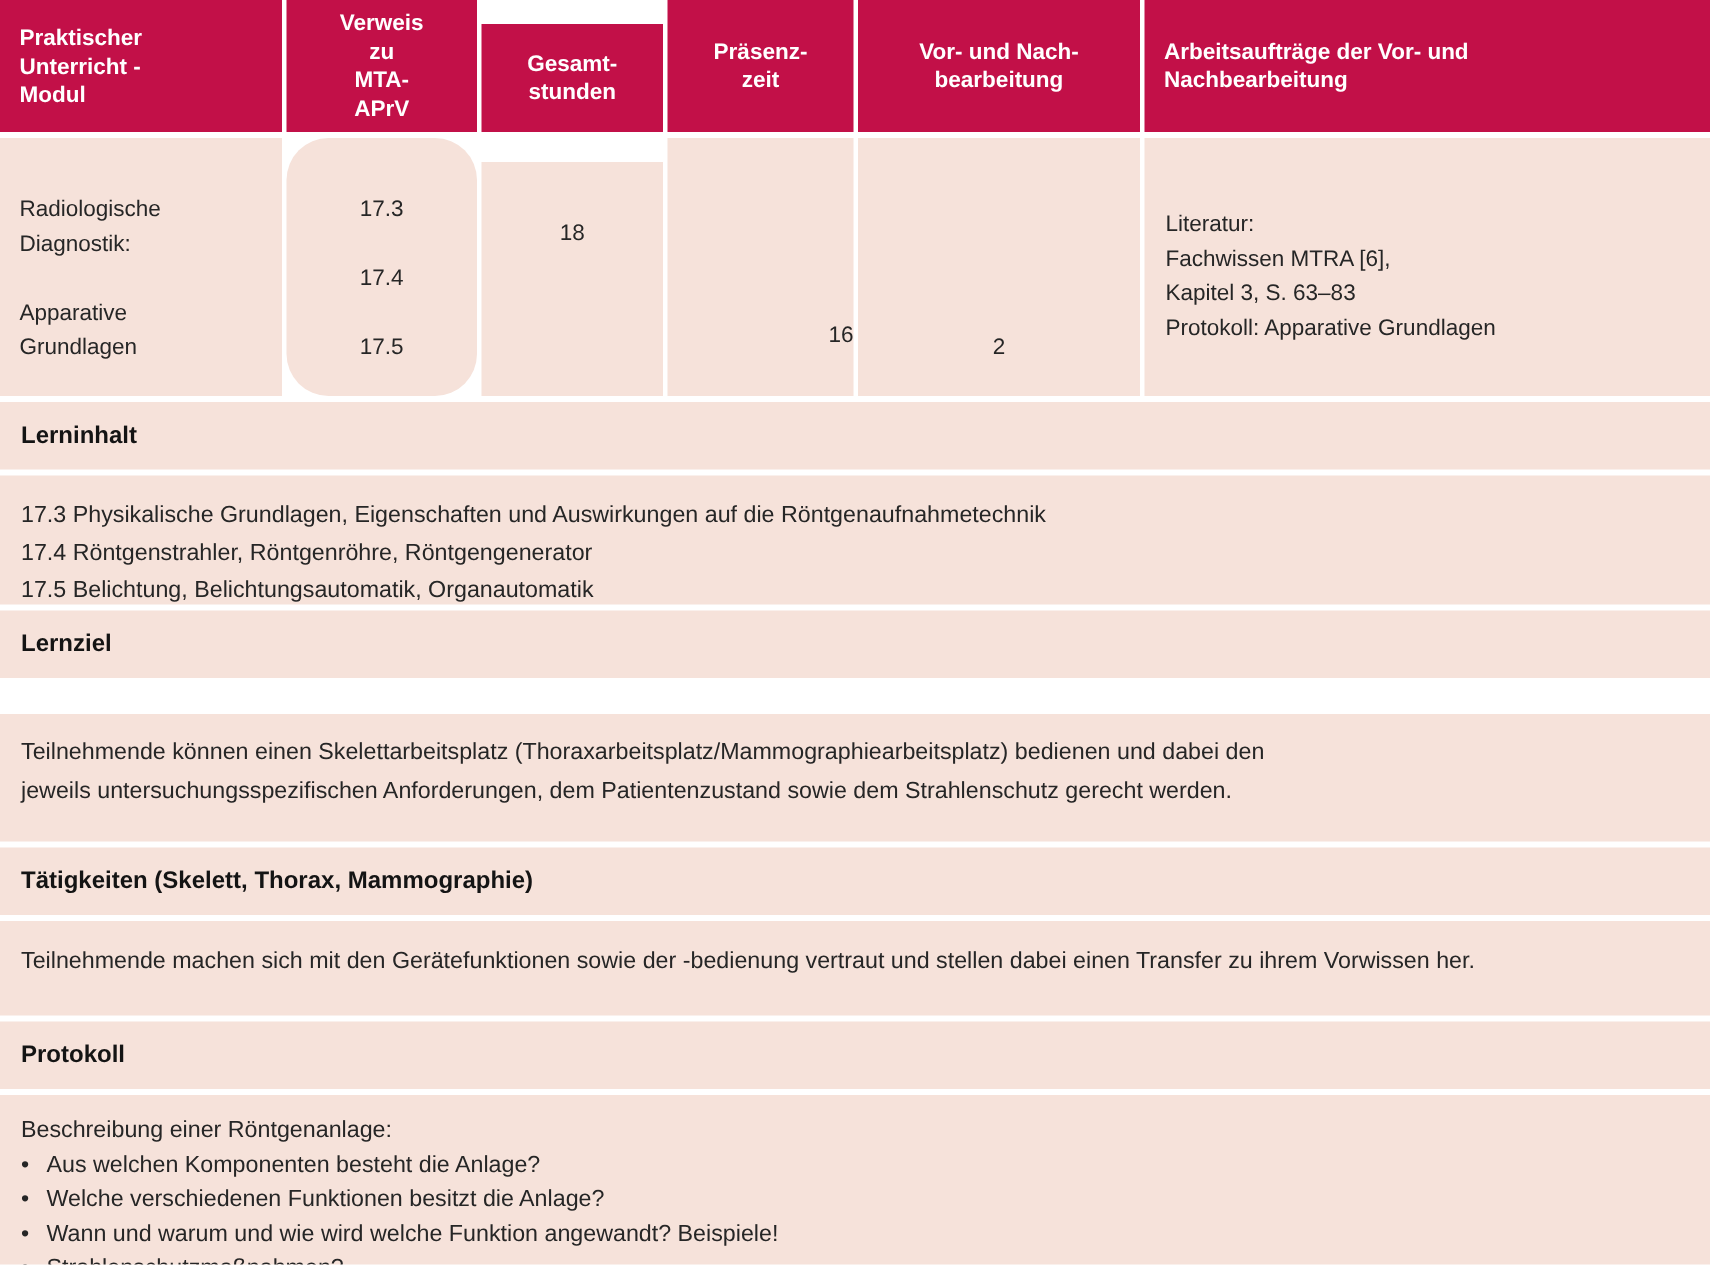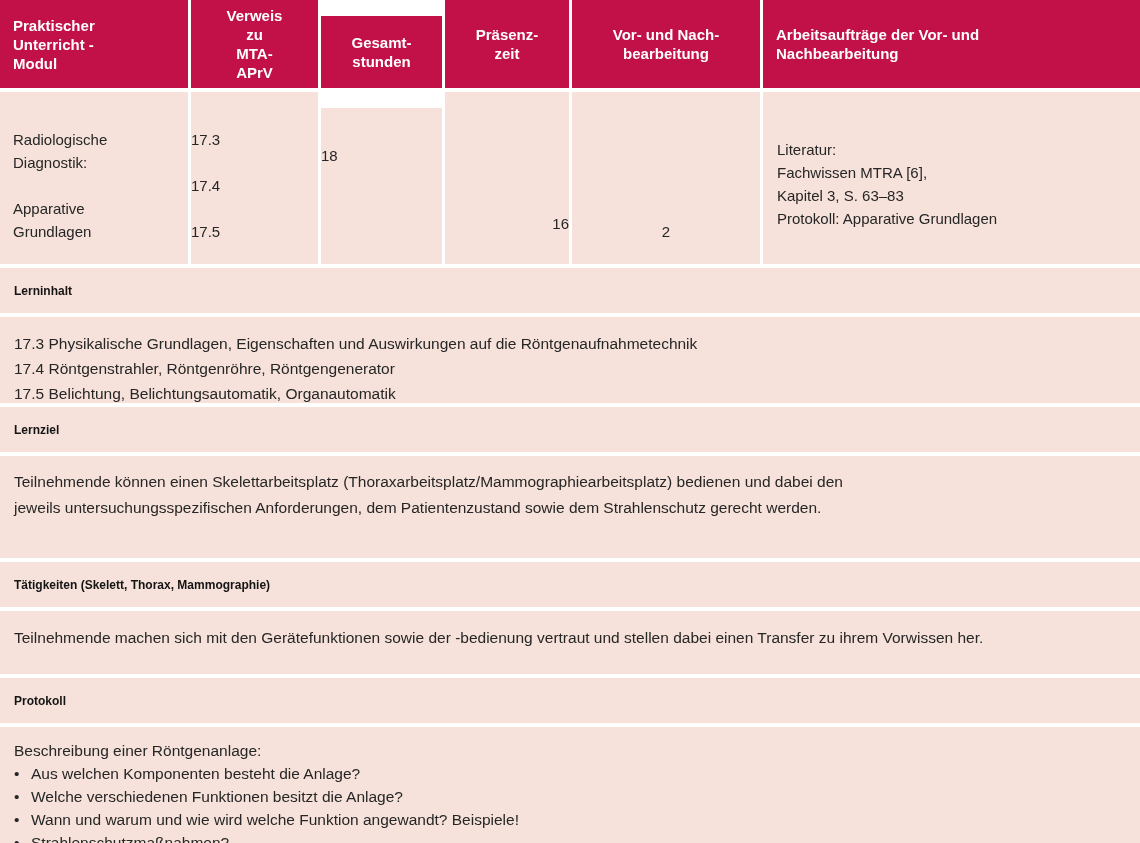--- a/index.html
+++ b/index.html
@@ -27,38 +27,38 @@
   .c1{flex:0 0 188px;}
   .c2{flex:0 0 127px;}
   .c3{flex:0 0 121px;margin-top:16px;}
   .c4{flex:0 0 124px;}
   .c5{flex:0 0 188px;}
   .c6{flex:1 1 auto;}
 
   .tbody{display:flex;column-gap:3px;height:172px;flex:0 0 auto;}
   .body-cell{background:var(--band);font-size:15px;line-height:23px;}
   .cell-modul{padding:36px 8px 0 13px;white-space:pre-line;}
-  .cell-verweis{padding-top:36px;display:flex;flex-direction:column;align-items:flex-start;row-gap:23px;}
-  .cell-gesamt{padding-top:36px;}
+  .cell-verweis{padding-top:36px;display:flex;flex-direction:column;align-items:center;row-gap:23px;border-radius:28px;}
+  .cell-gesamt{padding-top:36px;text-align:center;}
   .cell-praesenz{padding-top:120px;text-align:right;}
   .cell-vornach{padding-top:128px;text-align:center;}
   .cell-arbeit{padding:46px 8px 0 14px;}
   .italic{}
 
   
   .band-title{
     flex:0 0 45px;background:var(--band);display:flex;align-items:center;
-    padding-left:14px;font-weight:bold;font-size:12px;color:var(--title);
+    padding-left:14px;font-weight:bold;font-size:16px;color:var(--title);
   }
   .band-content{
     background:var(--band);padding:14px 14px 0 14px;font-size:15.5px;
     line-height:25px;flex:0 0 auto;
   }
   .content-lerninhalt{height:86px;}
-  .content-lernziel{height:102px;padding-top:13px;line-height:26px;white-space:pre-line;}
+  .content-lernziel{height:85px;padding-top:13px;line-height:26px;white-space:pre-line;margin-top:20px;}
   .content-taetigkeiten{height:63px;padding-top:14px;}
   .content-protokoll{flex:1 1 auto;padding-top:12px;line-height:23px;}
   .bullet-row{display:flex;}
   .bullet-marker{flex:0 0 17px;}
 </style>
 </head>
 <body>
 
 <div class="page">
 

